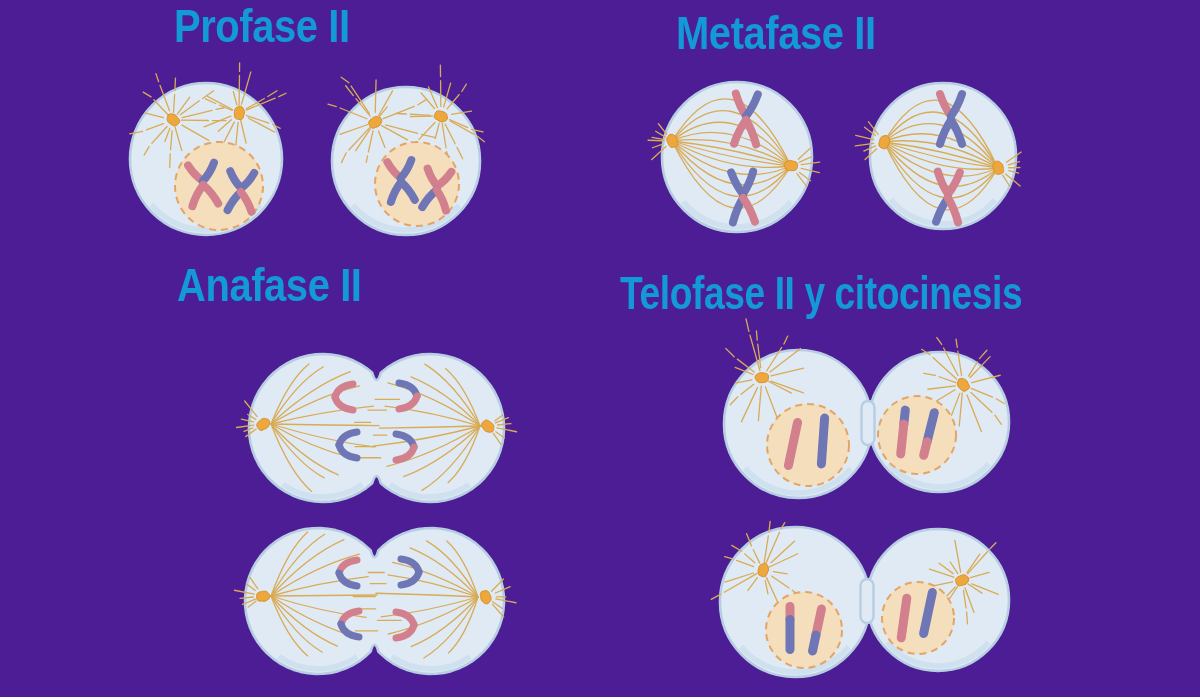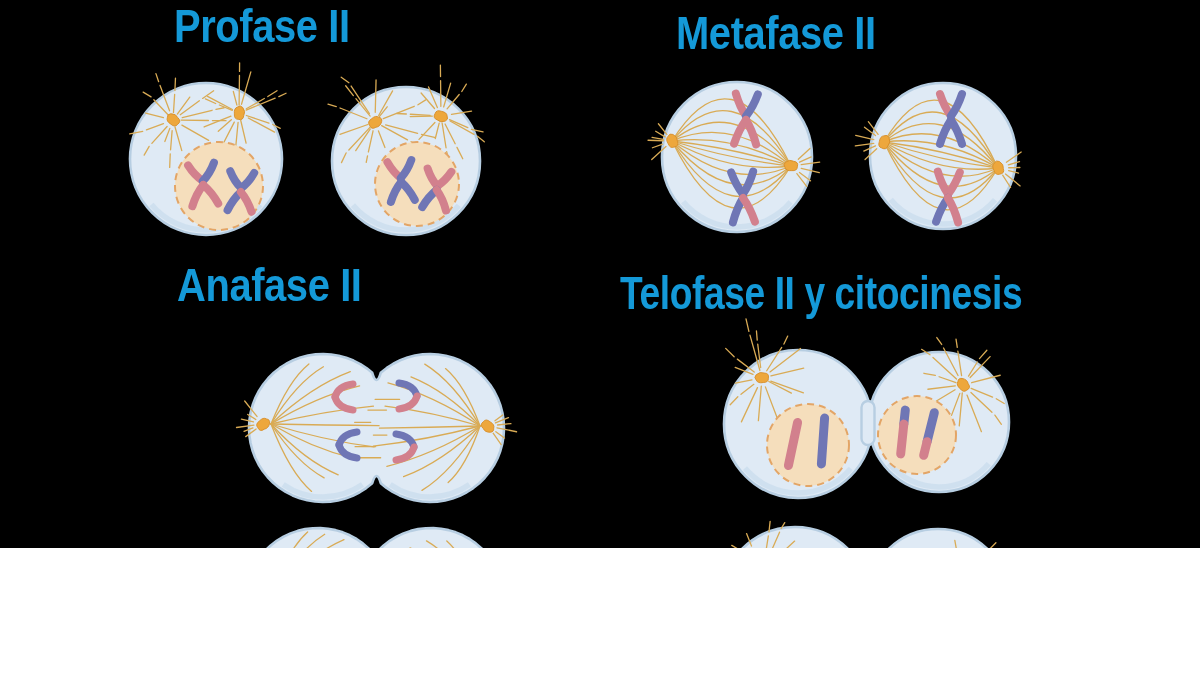--- a/index.html
+++ b/index.html
@@ -1,16 +1,16 @@
 <!DOCTYPE html>
 <html><head>
 <meta charset="utf-8">
 <style>
   html,body{margin:0;padding:0;background:#fff;}
-  .stage{position:relative;width:1200px;height:548px;background:#000000;overflow:hidden;
+  .stage{position:relative;width:1200px;height:697px;background:#4c1d95;overflow:hidden;
          font-family:"Liberation Sans", sans-serif;}
   #scene{position:absolute;left:0;top:0;}
   .title{position:absolute;font-weight:bold;white-space:nowrap;line-height:1;
          transform-origin:left top;letter-spacing:-0.5px;}
   #t-profase  {left:174px;top:2px;  font-size:47px;transform:scaleX(0.85);}
   #t-metafase {left:676px;top:9px;  font-size:47px;transform:scaleX(0.85);}
   #t-anafase  {left:177px;top:261px;font-size:47px;transform:scaleX(0.85);}
   #t-telofase {left:620px;top:269px;font-size:47px;transform:scaleX(0.79);}
 </style>
 </head>

